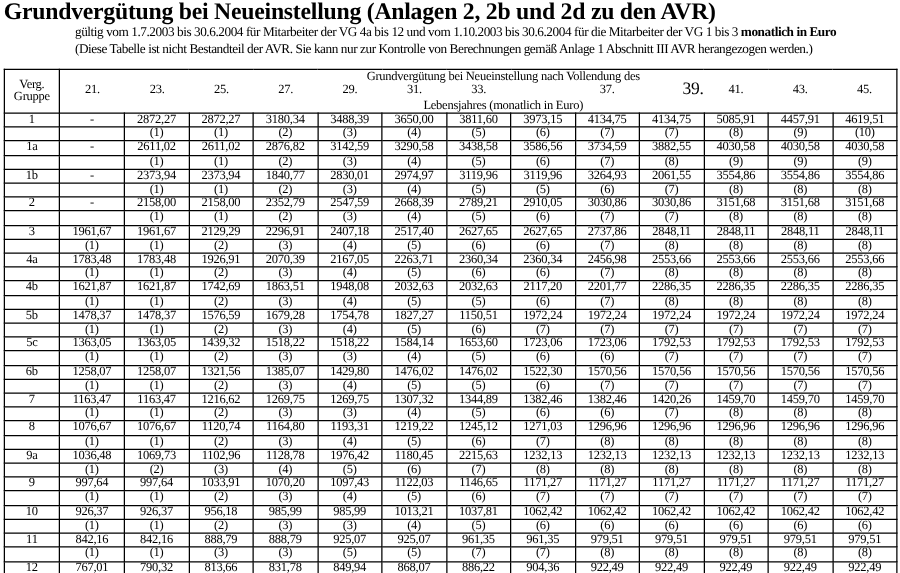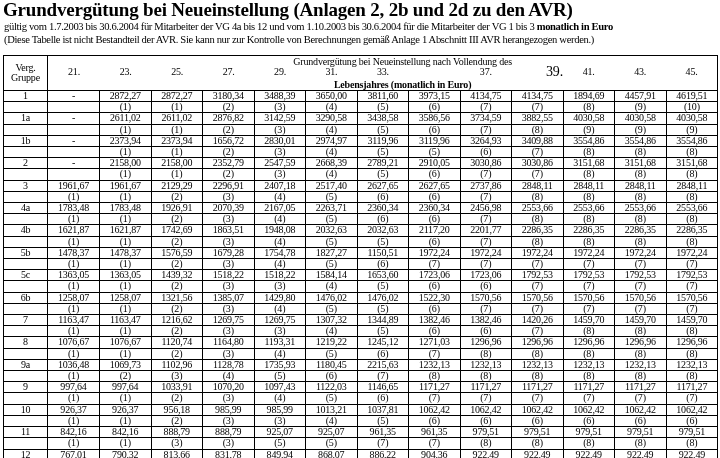--- a/index.html
+++ b/index.html
@@ -1,18 +1,18 @@
 <!DOCTYPE html>
 <html><head>
 <meta charset="utf-8">
 <style>
   html, body { margin:0; padding:0; background:#fff; }
   body { width:720px; height:458px; overflow:hidden; font-family:"Liberation Serif", serif; color:#000; }
   .title { font-size:19px; font-weight:bold; line-height:20px; padding:0 0 0 3px; white-space:nowrap; letter-spacing:-0.2px; }
-  .sub { font-size:10.6px; line-height:13px; padding-left:4px; white-space:nowrap; letter-spacing:-0.35px; }
+  .sub { font-size:10.6px; line-height:13px; padding-left:15px; white-space:nowrap; letter-spacing:-0.35px;margin-left:45px; }
   .sub b { font-weight:bold; }
   table { border-collapse:collapse; position:absolute; left:3px; top:55px; width:714px; table-layout:fixed; }
   td { border:1px solid #000; font-size:10px; line-height:10.2px; text-align:center; padding:0; white-space:nowrap; overflow:hidden; letter-spacing:-0.2px; }
   td.grp { border-left:1.5px solid #000; }
   tr.val td { border-top:1.5px solid #000; }
   .hdr td { border-top:1.5px solid #000; }
   col.c0 { width:44px; }
   col.c1 { width:52px; }
   col.cn { width:51.5px; }
 </style>
@@ -57,39 +57,39 @@
               <div style="flex: 1 1 0%; text-align: center; font-size: 10px; line-height: 12px;">29.</div>
               <div style="flex: 1 1 0%; text-align: center; font-size: 10px; line-height: 12px;">31.</div>
               <div style="flex: 1 1 0%; text-align: center; font-size: 10px; line-height: 12px;">33.</div>
               <div style="flex: 1 1 0%; text-align: center; font-size: 16px; line-height: 12px; margin-top: 48px;">35.</div>
               <div style="flex: 1 1 0%; text-align: center; font-size: 10px; line-height: 12px;">37.</div>
               <div style="flex: 1 1 0%; text-align: right; font-size: 14px; line-height: 12px;">39.</div>
               <div style="flex: 1 1 0%; text-align: center; font-size: 10px; line-height: 12px;">41.</div>
               <div style="flex: 1 1 0%; text-align: center; font-size: 10px; line-height: 12px;">43.</div>
               <div style="flex: 1 1 0%; text-align: center; font-size: 10px; line-height: 12px;">45.</div>
             </div>
-            <div style="position: absolute; left: 0px; right: 0px; top: 23px; text-align: center; font-size: 10px; line-height: 11px; padding-left: 40px; font-weight: bold;">Lebensjahres (monatlich in Euro)</div>
+            <div style="position: absolute; left: 0px; right: 0px; top: 23px; text-align: center; font-size: 10px; line-height: 11px; padding-left: 40px;">Lebensjahres (monatlich in Euro)</div>
           </div>
         </td>
       </tr>
     </thead>
   <tbody id="tbody">
       <tr class="val">
         <td class="grp">1</td>
         <td>-</td>
         <td>2872,27</td>
         <td>2872,27</td>
         <td>3180,34</td>
         <td>3488,39</td>
         <td>3650,00</td>
         <td>3811,60</td>
         <td>3973,15</td>
         <td>4134,75</td>
         <td>4134,75</td>
-        <td>1894,69</td>
+        <td>5085,91</td>
         <td>4457,91</td>
         <td>4619,51</td>
       </tr>
       <tr>
         <td class="grp"></td>
         <td></td>
         <td>(1)</td>
         <td>(1)</td>
         <td>(2)</td>
         <td>(3)</td>
@@ -132,27 +132,27 @@
         <td>(8)</td>
         <td>(9)</td>
         <td>(9)</td>
         <td>(9)</td>
       </tr>
       <tr class="val">
         <td class="grp">1b</td>
         <td>-</td>
         <td>2373,94</td>
         <td>2373,94</td>
-        <td>1656,72</td>
+        <td>1840,77</td>
         <td>2830,01</td>
         <td>2974,97</td>
         <td>3119,96</td>
         <td>3119,96</td>
         <td>3264,93</td>
-        <td>3409,88</td>
+        <td>2061,55</td>
         <td>3554,86</td>
         <td>3554,86</td>
         <td>3554,86</td>
       </tr>
       <tr>
         <td class="grp"></td>
         <td></td>
         <td>(1)</td>
         <td>(1)</td>
         <td>(2)</td>
@@ -453,21 +453,21 @@
         <td>(8)</td>
         <td>(8)</td>
         <td>(8)</td>
       </tr>
       <tr class="val">
         <td class="grp">9a</td>
         <td>1036,48</td>
         <td>1069,73</td>
         <td>1102,96</td>
         <td>1128,78</td>
-        <td>1735,93</td>
+        <td>1976,42</td>
         <td>1180,45</td>
         <td>2215,63</td>
         <td>1232,13</td>
         <td>1232,13</td>
         <td>1232,13</td>
         <td>1232,13</td>
         <td>1232,13</td>
         <td>1232,13</td>
       </tr>
       <tr>

